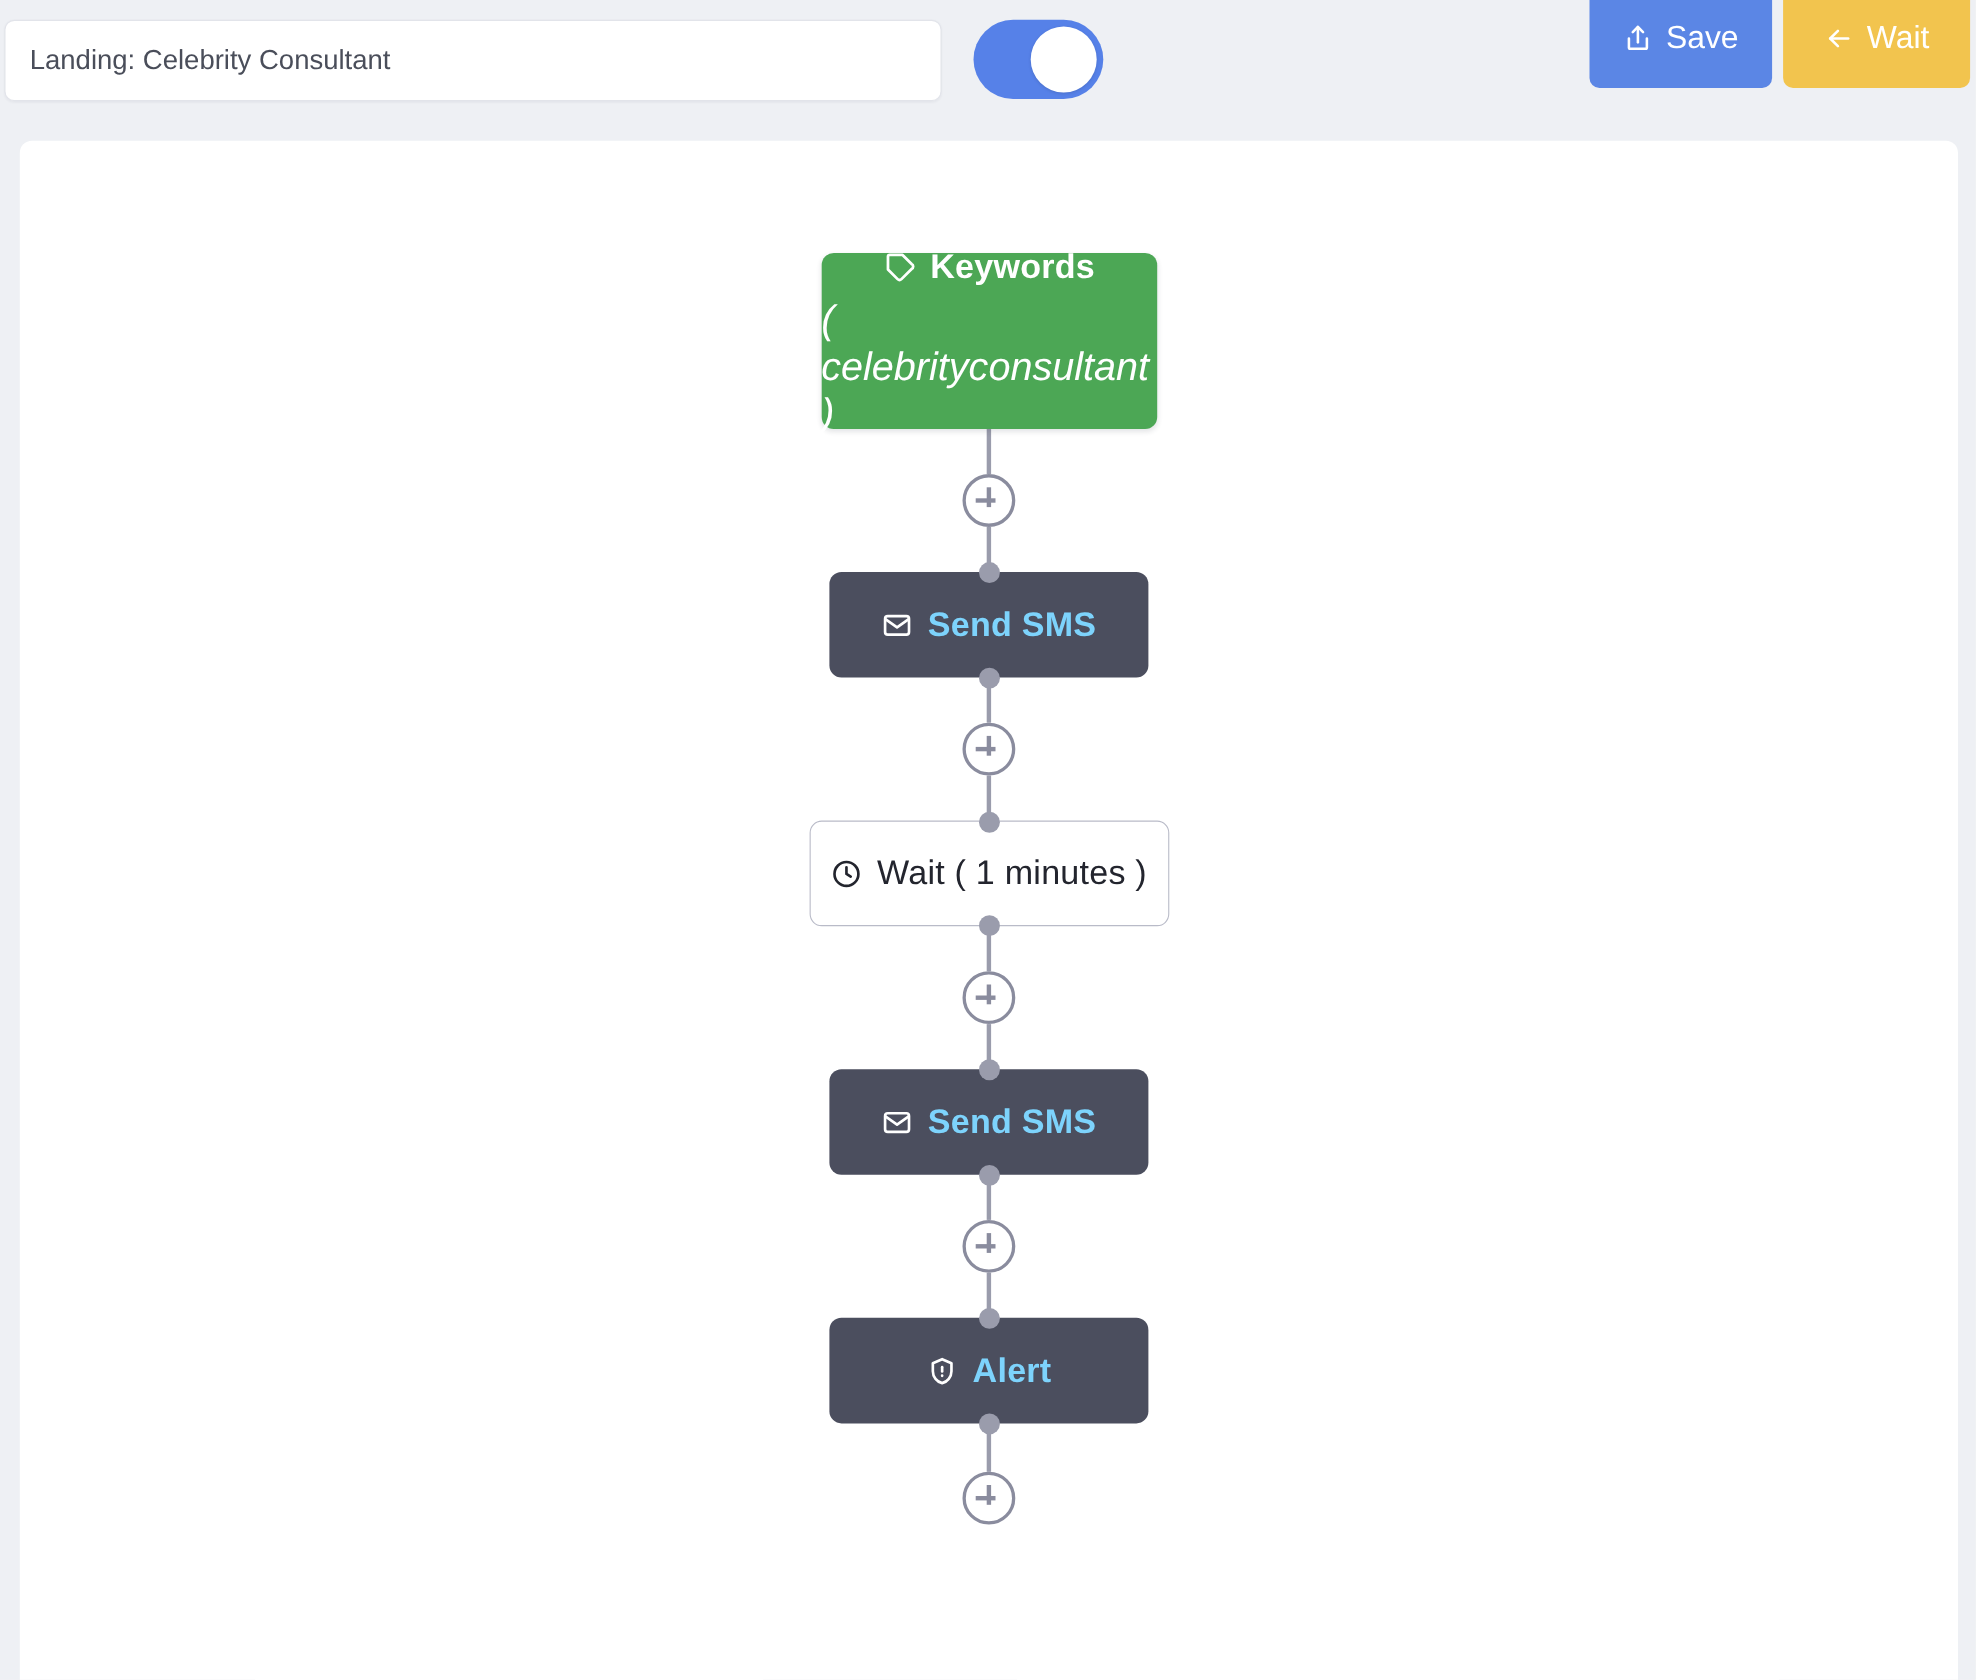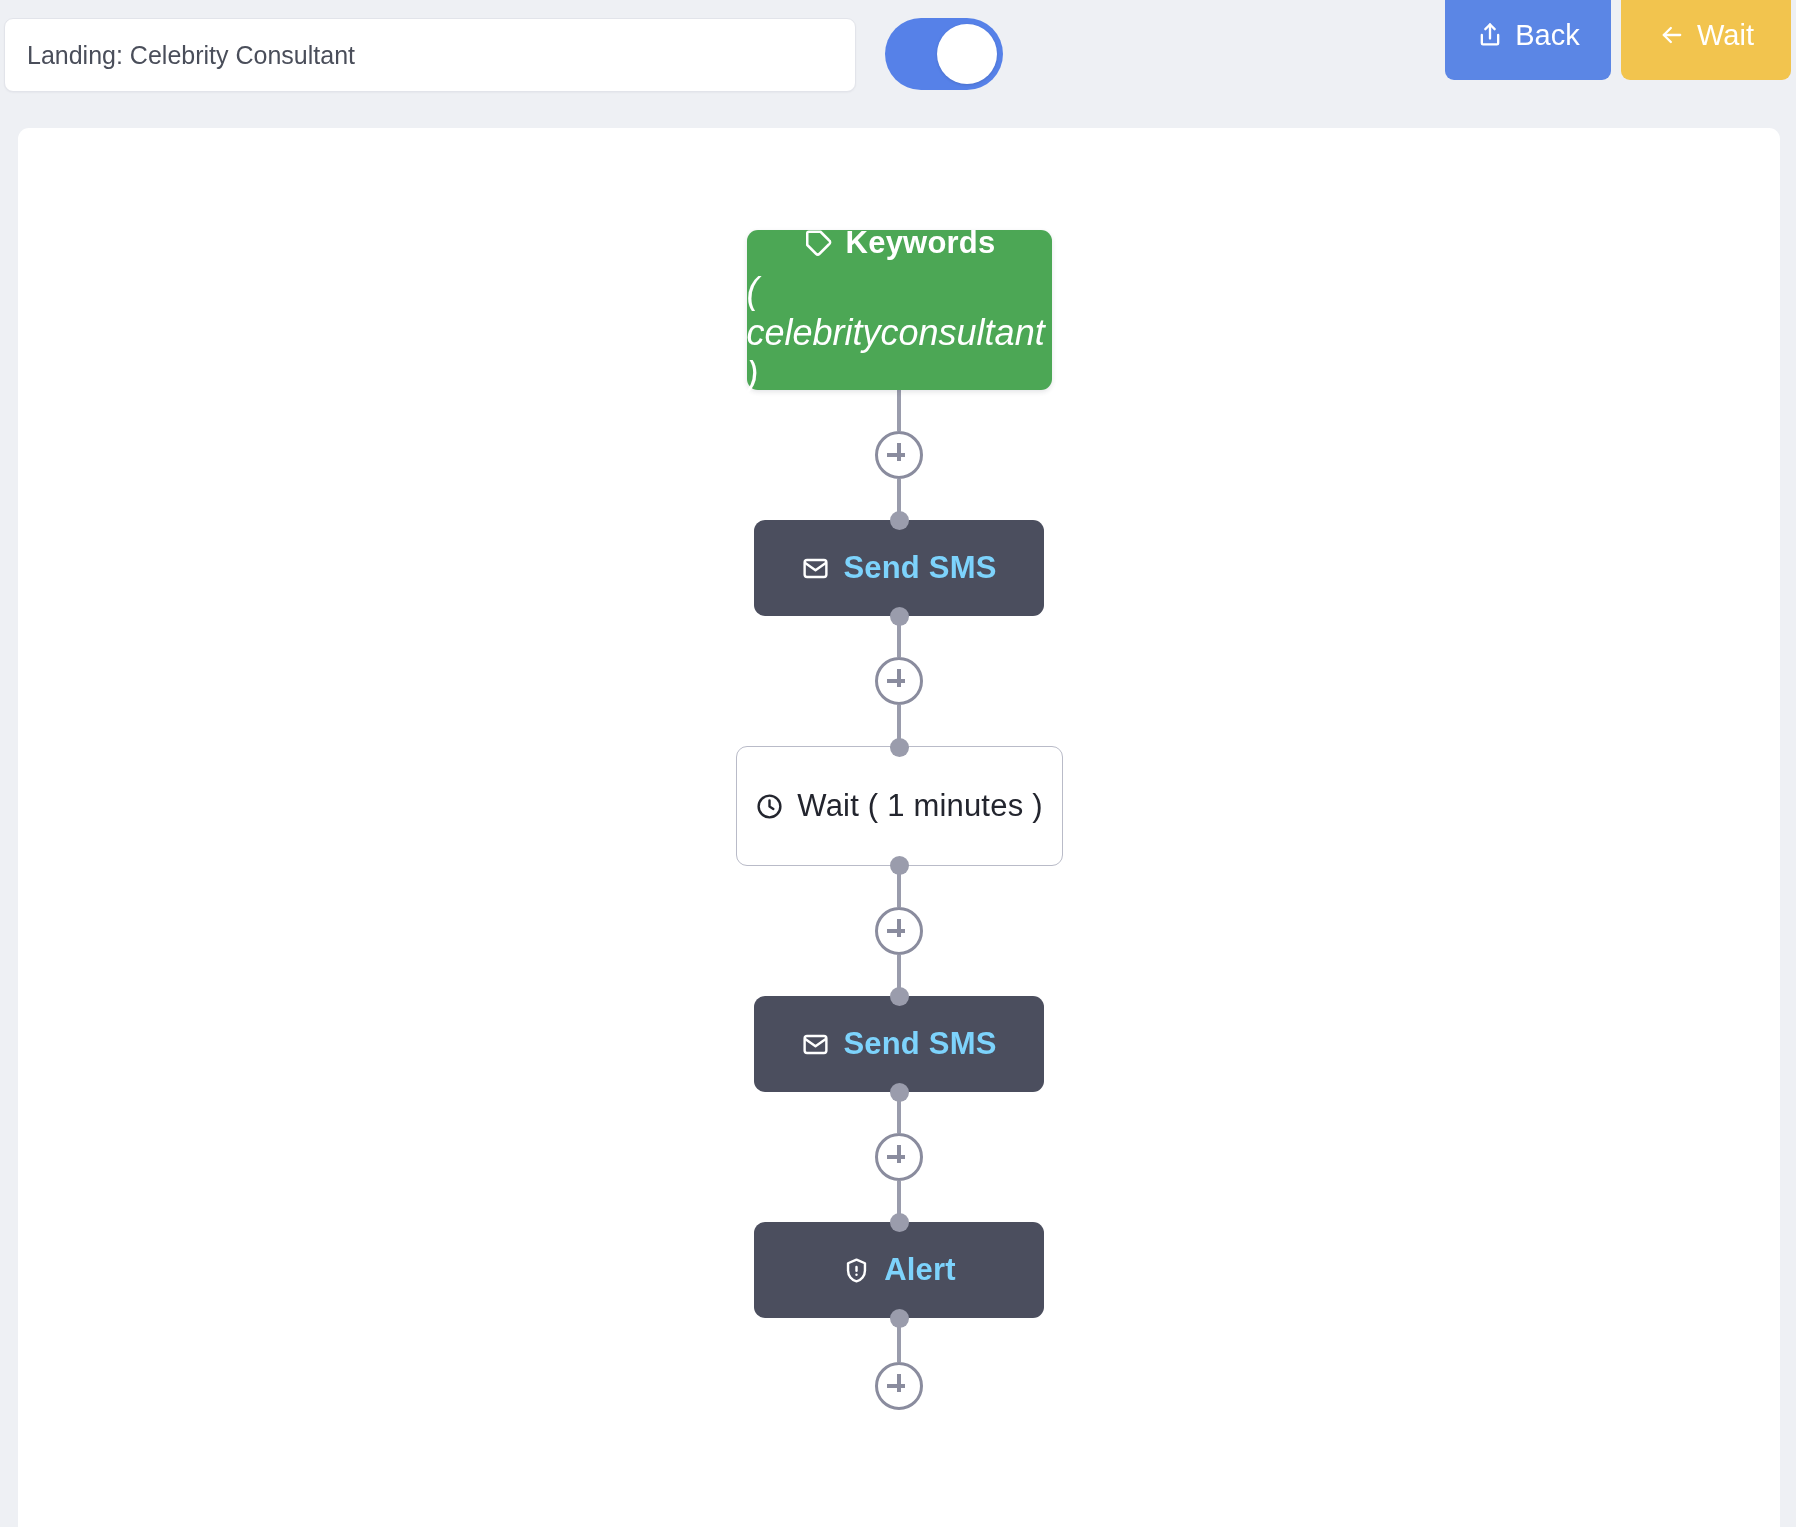--- a/index.html
+++ b/index.html
@@ -133,21 +133,21 @@
     background: #4ca755;
     color: #ffffff;
     box-shadow: 0 2px 5px rgba(30,40,60,0.12);
   }
   .node-dark {
     width: 290px; height: 96px;
     background: #4b4e5e;
     color: #7dd3fc;
   }
   .node-light {
-    width: 327px; height: 120px;
+    width: 327px; height: 96px;
     background: #ffffff;
     border: 1px solid #b9bbc8;
     color: #23252e;
   }
   .node-light .node-title { font-weight: normal; }
 
   
   .port {
     position: absolute;
     left: 50%;
@@ -214,21 +214,21 @@
     </div>
 
     <button id="save-btn" class="hdr-btn">
       <span class="glyph">
         <svg width="28" height="28" viewBox="0 0 24 24" fill="none" stroke="#ffffff" stroke-width="2" stroke-linecap="round" stroke-linejoin="round">
           <path d="M12 3v12"></path>
           <path d="M8 7l4-4 4 4"></path>
           <path d="M5 12v7a1 1 0 0 0 1 1h12a1 1 0 0 0 1-1v-7"></path>
         </svg>
       </span>
-      <span>Back</span>
+      <span>Save</span>
     </button>
 
     <button id="back-btn" class="hdr-btn">
       <span class="glyph">
         <svg width="28" height="28" viewBox="0 0 24 24" fill="none" stroke="#ffffff" stroke-width="2" stroke-linecap="round" stroke-linejoin="round">
           <path d="M19 12H5"></path>
           <path d="M11 6l-6 6 6 6"></path>
         </svg>
       </span>
       <span>Wait</span>

